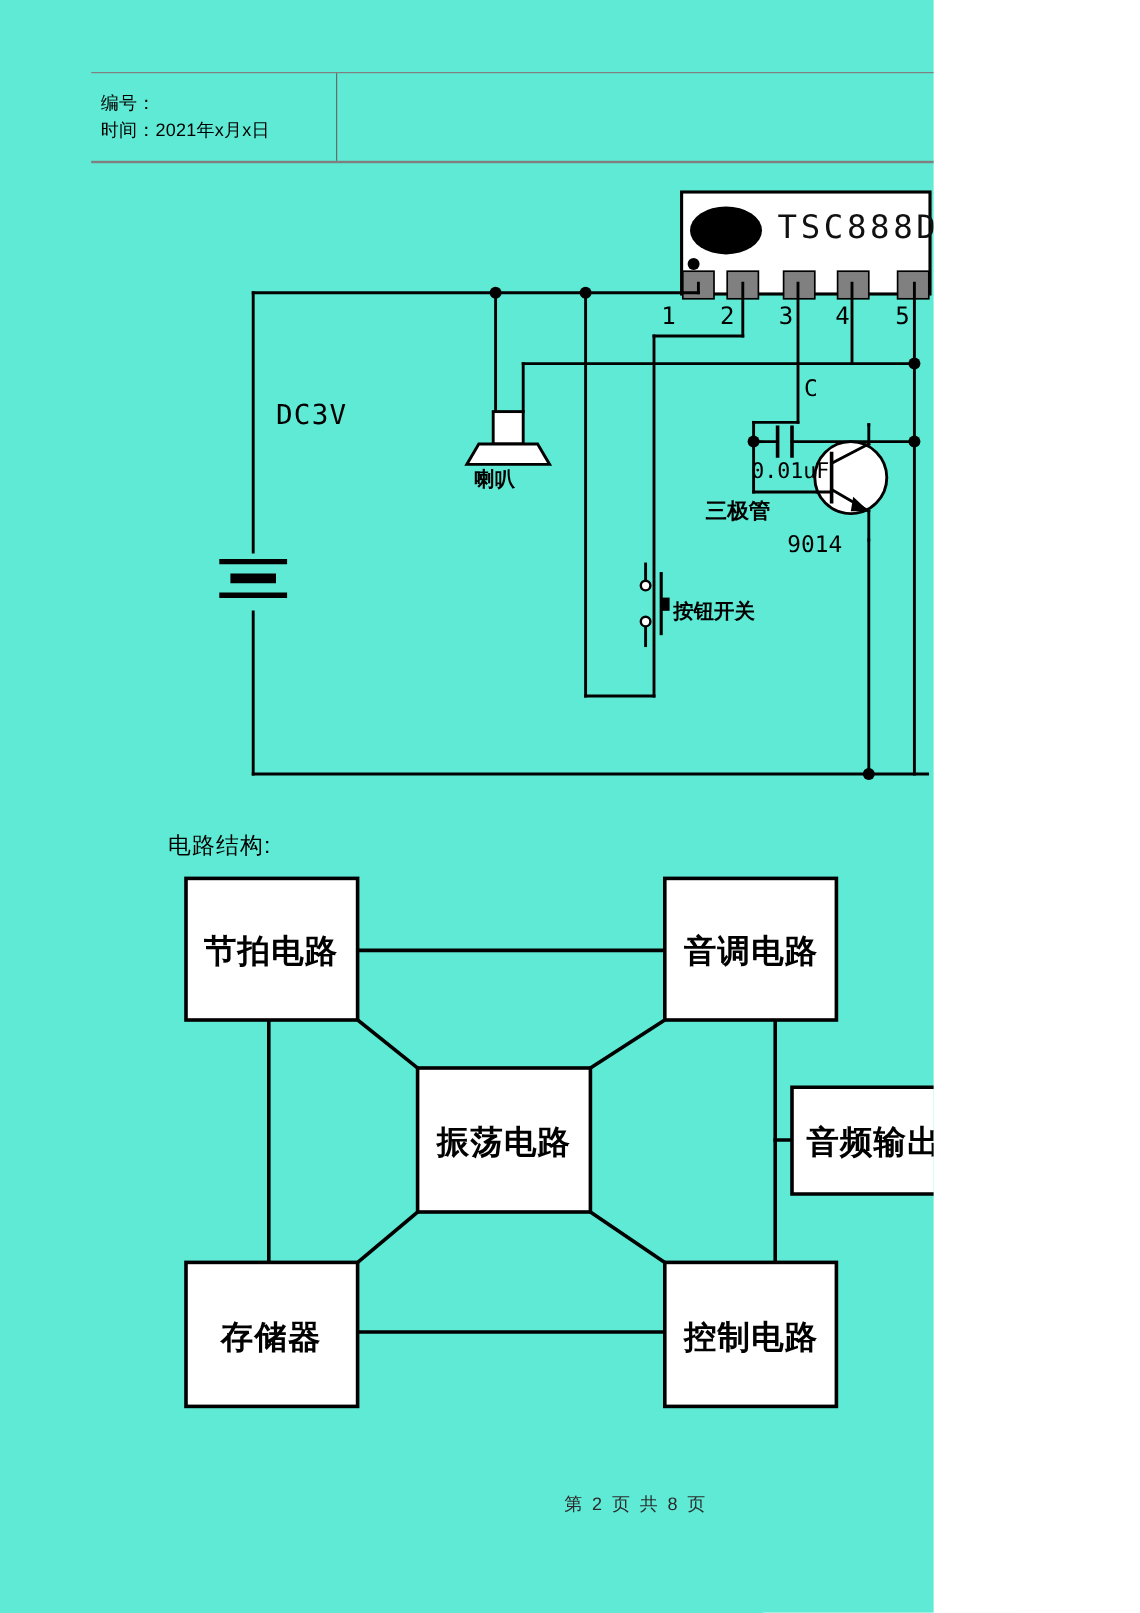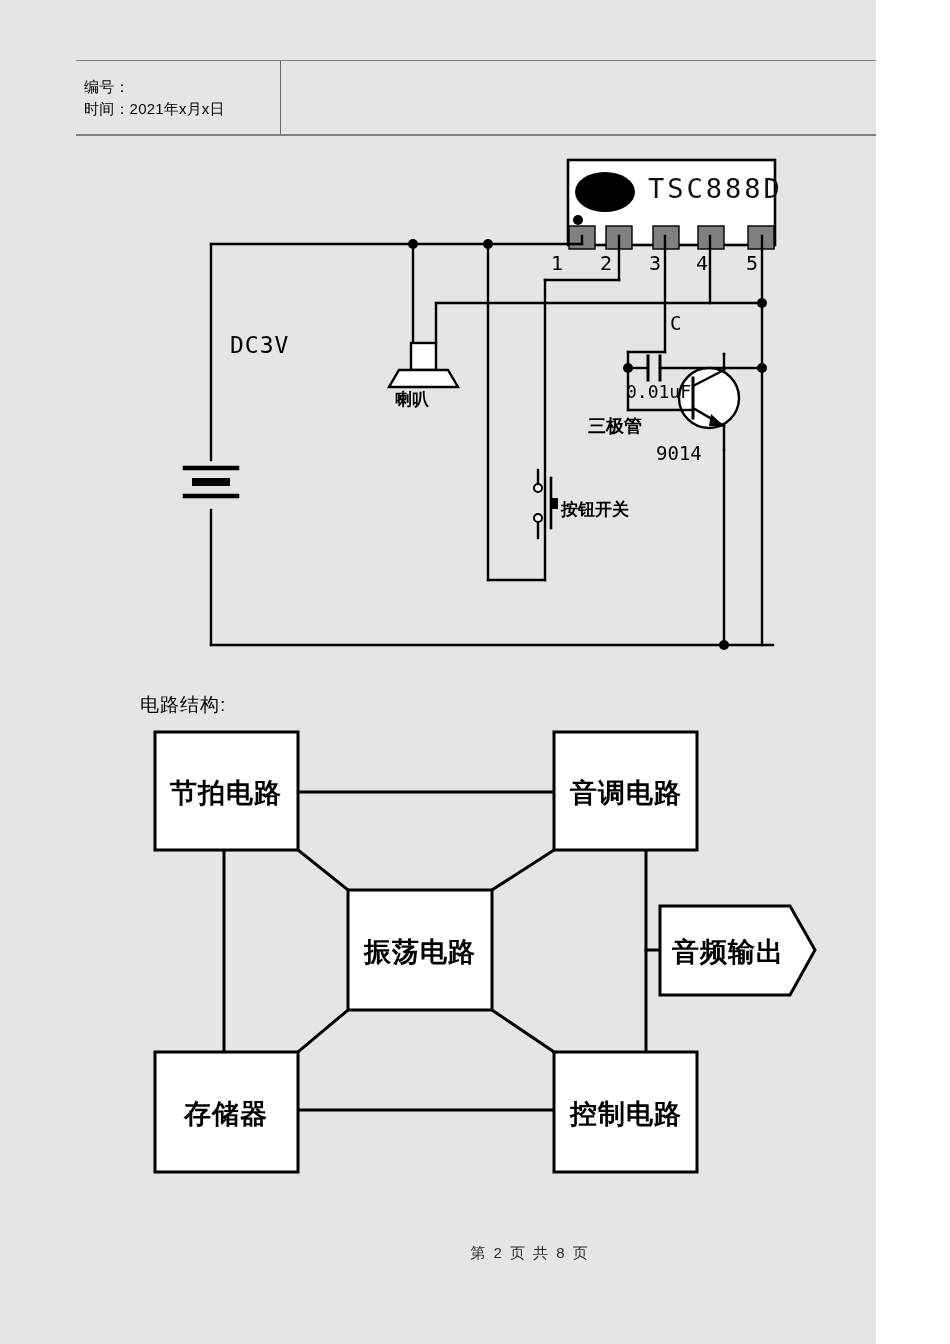--- a/index.html
+++ b/index.html
@@ -6,23 +6,23 @@
     margin: 0;
     padding: 0;
     background: #ffffff;
   }
   body {
     font-family: "Liberation Sans", "DejaVu Sans", sans-serif;
     color: #000000;
   }
   #page {
     position: relative;
-    width: 876px;
+    width: 778px;
     height: 1344px;
-    background: #e5e5e5;
+    background: #5eead4;
     overflow: hidden;
   }
 
   
   #header {
     position: absolute;
     left: 76px;
     top: 60px;
     width: 800px;
     height: 76px;

